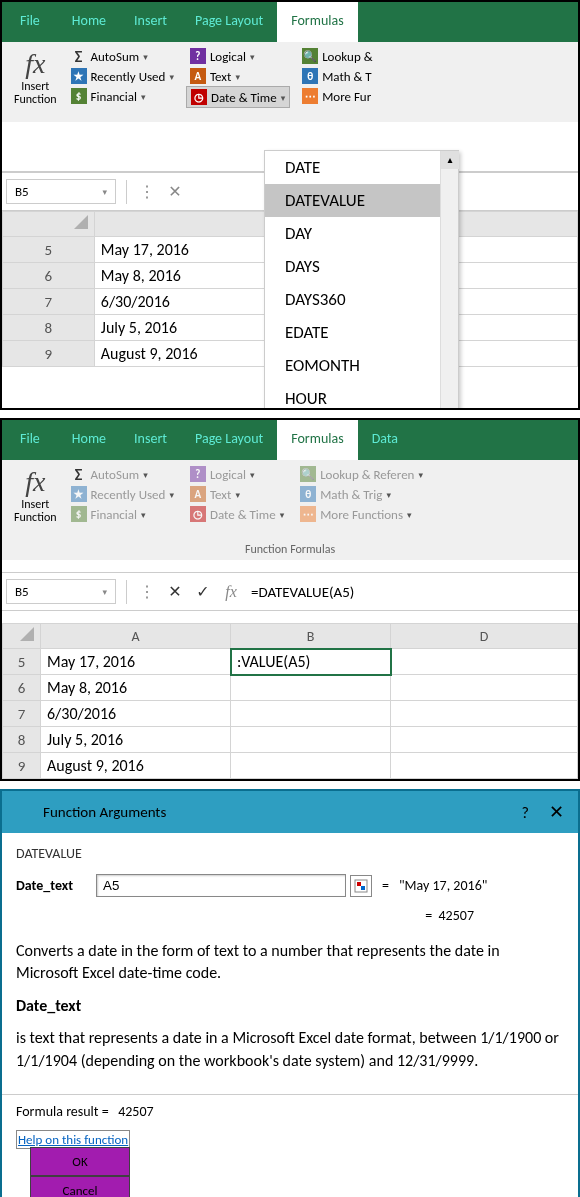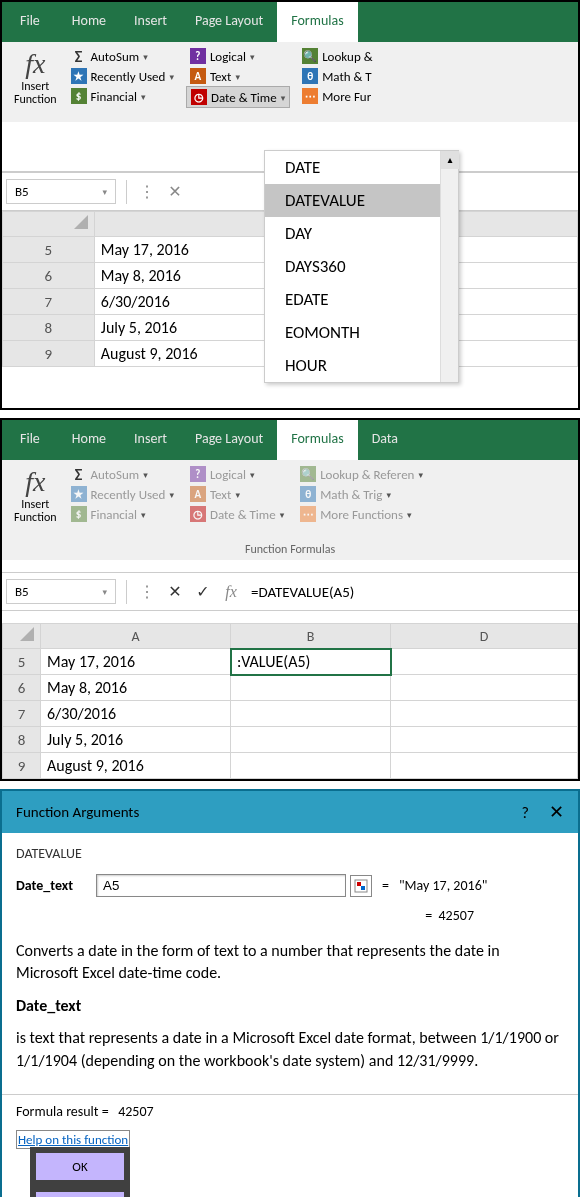--- a/index.html
+++ b/index.html
@@ -1,21 +1,21 @@
 <!DOCTYPE html>
 <html><head>
 <meta charset="utf-8">
 <style>
 * { box-sizing: border-box; margin: 0; padding: 0; }
 body { font-family: 'Segoe UI', Calibri, Arial, sans-serif; font-size: 13px; background: #fff; width: 580px; }
 .panel { border: 2px solid #000; margin-bottom: 8px; background: #fff; }
 
 
 .ribbon-header { background: #217346; display: flex; align-items: stretch; height: 40px; }
-.tab { padding: 10px 14px; color: #e5e5e5; font-size: 14px; cursor: pointer; }
+.tab { padding: 10px 14px; color: #5eead4; font-size: 14px; cursor: pointer; }
 .tab.file { background: #217346; padding: 10px 18px; }
 .tab.active { background: #fff; color: #217346; }
 .ribbon-body { background: #f0f0f0; display: flex; padding: 4px 6px 2px 6px; min-height: 80px; }
 .fx-block { text-align: center; padding: 2px 6px; }
 .fx-icon { font-size: 28px; font-style: italic; font-family: 'Times New Roman', serif; color: #444; }
 .fx-label { font-size: 12px; line-height: 1.1; }
 .lib-col { padding: 0 4px; }
 .lib-btn { display: flex; align-items: center; padding: 2px 4px; font-size: 13px; white-space: nowrap; cursor: pointer; }
 .lib-btn.disabled { color: #999; }
 .ic { width: 16px; height: 16px; display: inline-flex; align-items: center; justify-content: center; margin-right: 4px; font-size: 11px; font-weight: bold; color: #fff; }
@@ -53,38 +53,38 @@
 .gcell { display: table-cell; border: 1px solid #d4d4d4; padding: 3px 6px; font-size: 16px; font-family: Calibri, Arial; }
 .ghdr { background: #e6e6e6; text-align: center; color: #555; font-size: 14px; }
 .gcorner { background: #e6e6e6; width: 38px; }
 .gcorner-tri { width: 0; height: 0; border-left: 14px solid transparent; border-bottom: 14px solid #b0b0b0; margin-left: auto; }
 .rhdr { background: #e6e6e6; text-align: center; width: 38px; color: #555; font-size: 15px; }
 .cell-active { outline: 2px solid #217346; outline-offset: -1px; }
 
 
 .dialog { border: 2px solid #0a6e8f; background: #fff; }
 .dlg-title { background: #2e9ec1; color: #000; padding: 10px 14px; display: flex; align-items: center; font-size: 15px; }
-.dlg-title-txt { flex: 1; }
+.dlg-title-txt { flex: 1; margin-left: 27px; }
 .dlg-help { margin-right: 20px; font-size: 16px; cursor: pointer; }
 .dlg-close { font-size: 18px; cursor: pointer; }
 .dlg-body { padding: 12px 14px; font-size: 14px; }
 .dlg-fn { color: #333; font-size: 14px; margin-bottom: 12px; }
 .arg-row { display: flex; align-items: center; margin-bottom: 8px; }
 .arg-label { width: 80px; font-weight: bold; }
 .arg-input { flex: 0 0 250px; border: 1px solid #888; padding: 3px 6px; box-shadow: inset 1px 1px 2px rgba(0,0,0,0.2); }
 .arg-picker { width: 22px; height: 22px; border: 1px solid #888; margin-left: 4px; display: flex; align-items: center; justify-content: center; cursor: pointer; }
 .arg-eq { margin: 0 10px; }
 .arg-result { }
 .res-row { text-align: right; padding-right: 90px; margin: 10px 0 16px 0; }
 .desc { font-size: 16px; margin-bottom: 10px; line-height: 1.4; }
 .desc-b { font-weight: bold; }
 .dlg-foot { border-top: 1px solid #ccc; padding: 8px 14px; display: flex; align-items: center; }
 .fres { flex: 1; font-size: 14px; }
 .dlg-foot2 { padding: 4px 14px 12px 14px; display: flex; align-items: flex-start; flex-direction: column; }
-.btn { width: 100px; padding: 6px 0; text-align: center; border: 6px solid #404040; background: #c4b5fd; margin-left: 14px; cursor: pointer; }
+.btn { width: 100px; padding: 6px 0; text-align: center; border: 1px solid #404040; background: #a21caf; margin-left: 14px; cursor: pointer; }
 
 .flib-label { text-align: center; font-size: 12px; color: #666; padding: 2px 0 4px 0; background: #f0f0f0; }
 
 .rel-wrap { position: relative; }
 </style>
 </head>
 <body>
 
 <div class="panel rel-wrap" style="height:410px; overflow:hidden;">
   <div class="ribbon-header">
@@ -188,20 +188,21 @@
     <div class="grow">
         <div class="gcell rhdr">9</div>
         <div class="gcell">August 9, 2016</div>
       </div>
   </div>
 
   <div class="dropdown" style="top:148px; left:262px;">
     <div class="dd-item">DATE</div>
     <div class="dd-item selected">DATEVALUE</div>
     <div class="dd-item">DAY</div>
+    <div class="dd-item">DAYS</div>
     <div class="dd-item">DAYS360</div>
     <div class="dd-item">EDATE</div>
     <div class="dd-item">EOMONTH</div>
     <div class="dd-item">HOUR</div>
     <div class="dd-scroll">
         <div class="dd-scroll-up">▴</div>
       </div>
   </div>
 </div>
 

